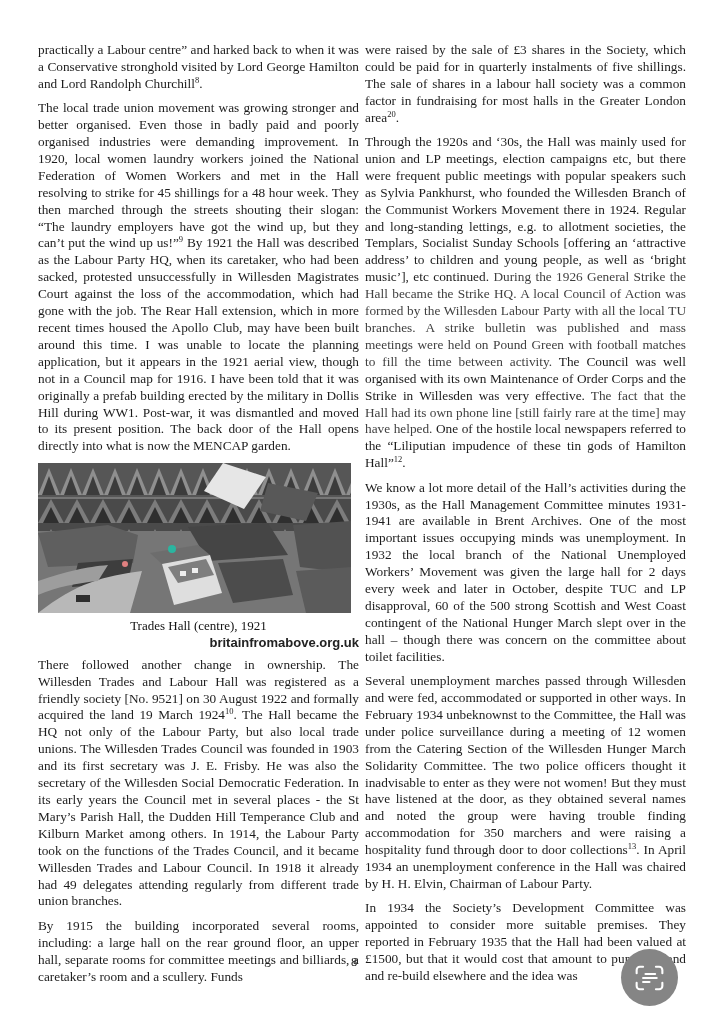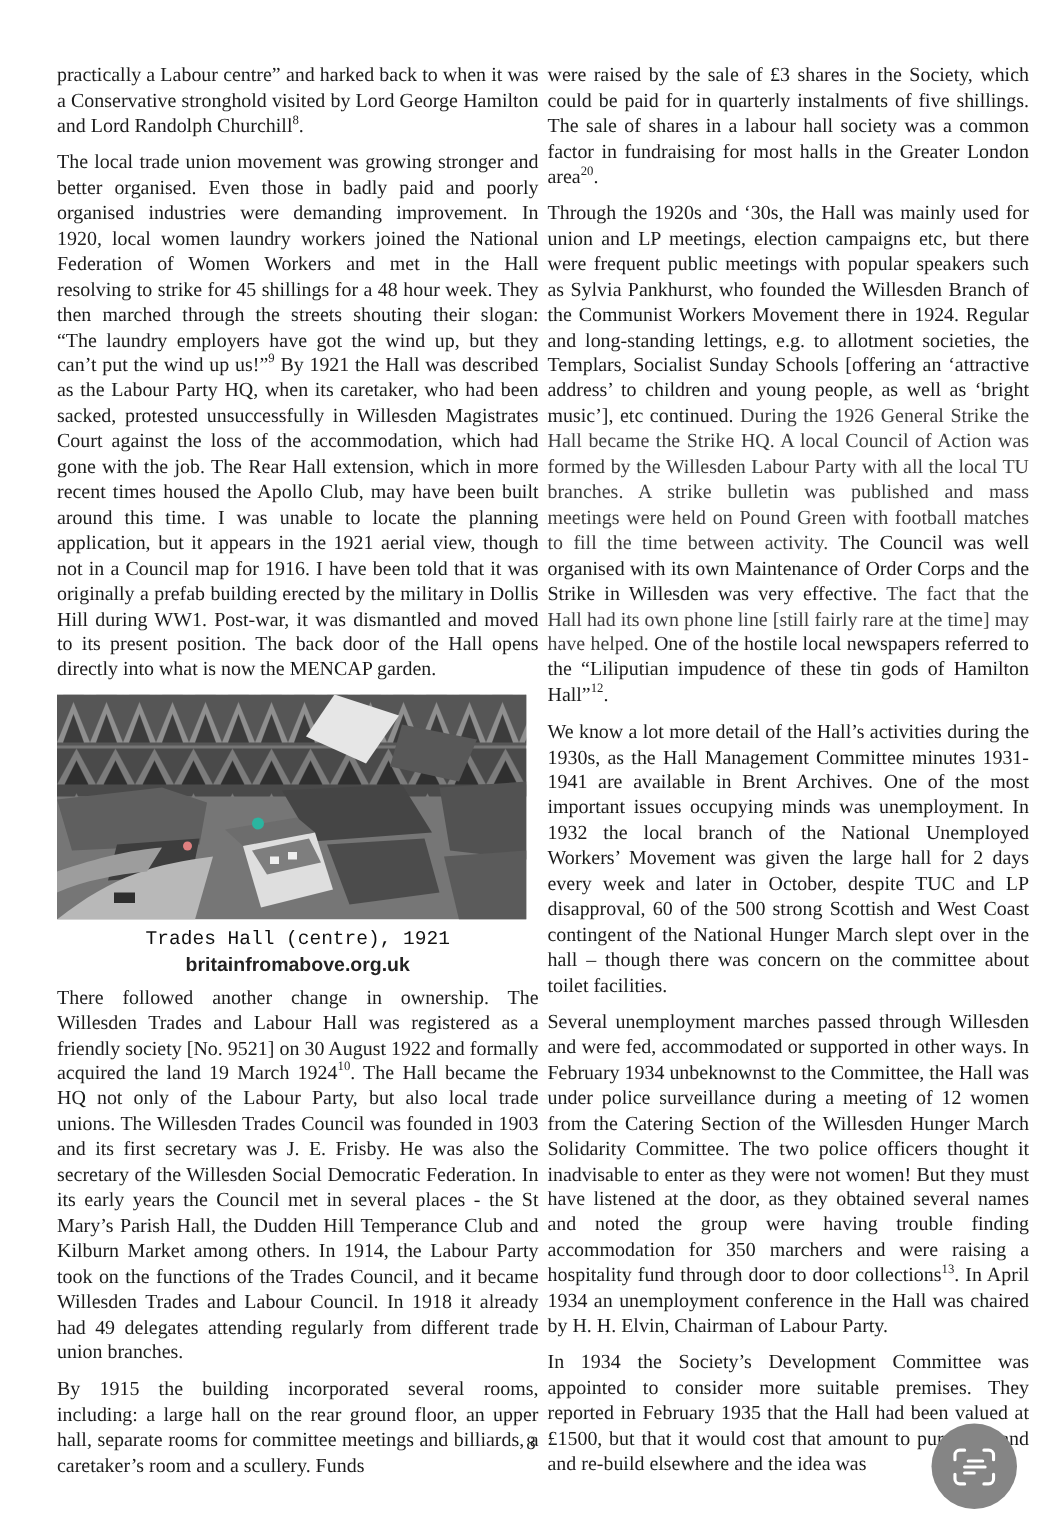--- a/index.html
+++ b/index.html
@@ -7,24 +7,24 @@
     width:708px;height:1023px;background:#ffffff;position:relative;overflow:hidden;
     font-family:"Liberation Serif","DejaVu Serif",serif;color:#1c1c1c;
   }
   .columns{display:flex;gap:6px;padding:42px 16px 0 38px;}
   .col{width:321px;font-size:13.3px;line-height:16.9px;text-align:justify;}
   p.para{margin:0 0 7.5px 0;}
   sup{font-size:8.5px;line-height:0;vertical-align:super;}
   .teal{color:#404040;}
   figure{margin:3px 0 6px 0;padding:0;}
   .photo-frame{width:313px;height:150px;display:block;}
-  figcaption{font-family:Liberation Mono, monospace;font-size:13px;
+  figcaption{font-family:Liberation Serif, serif;font-size:13px;
     text-align:center;color:#111;margin-top:4px;line-height:17px;}
   .credit{font-family:"Liberation Sans","DejaVu Sans",sans-serif;font-size:13px;
-    font-weight:bold;text-align:center;color:#222;line-height:17px;margin-bottom:4px;}
+    font-weight:bold;text-align:right;color:#222;line-height:17px;margin-bottom:4px;}
   .pagenum{position:absolute;left:0;right:0;bottom:53px;text-align:center;
     font-size:12.5px;color:#222;}
   .fab{position:absolute;right:30px;bottom:17px;width:57px;height:57px;border-radius:50%;
     background:#858585;display:flex;align-items:center;justify-content:center;border:none;cursor:pointer;}
 </style>
 </head>
 <body>
 
 <div class="columns">
 

